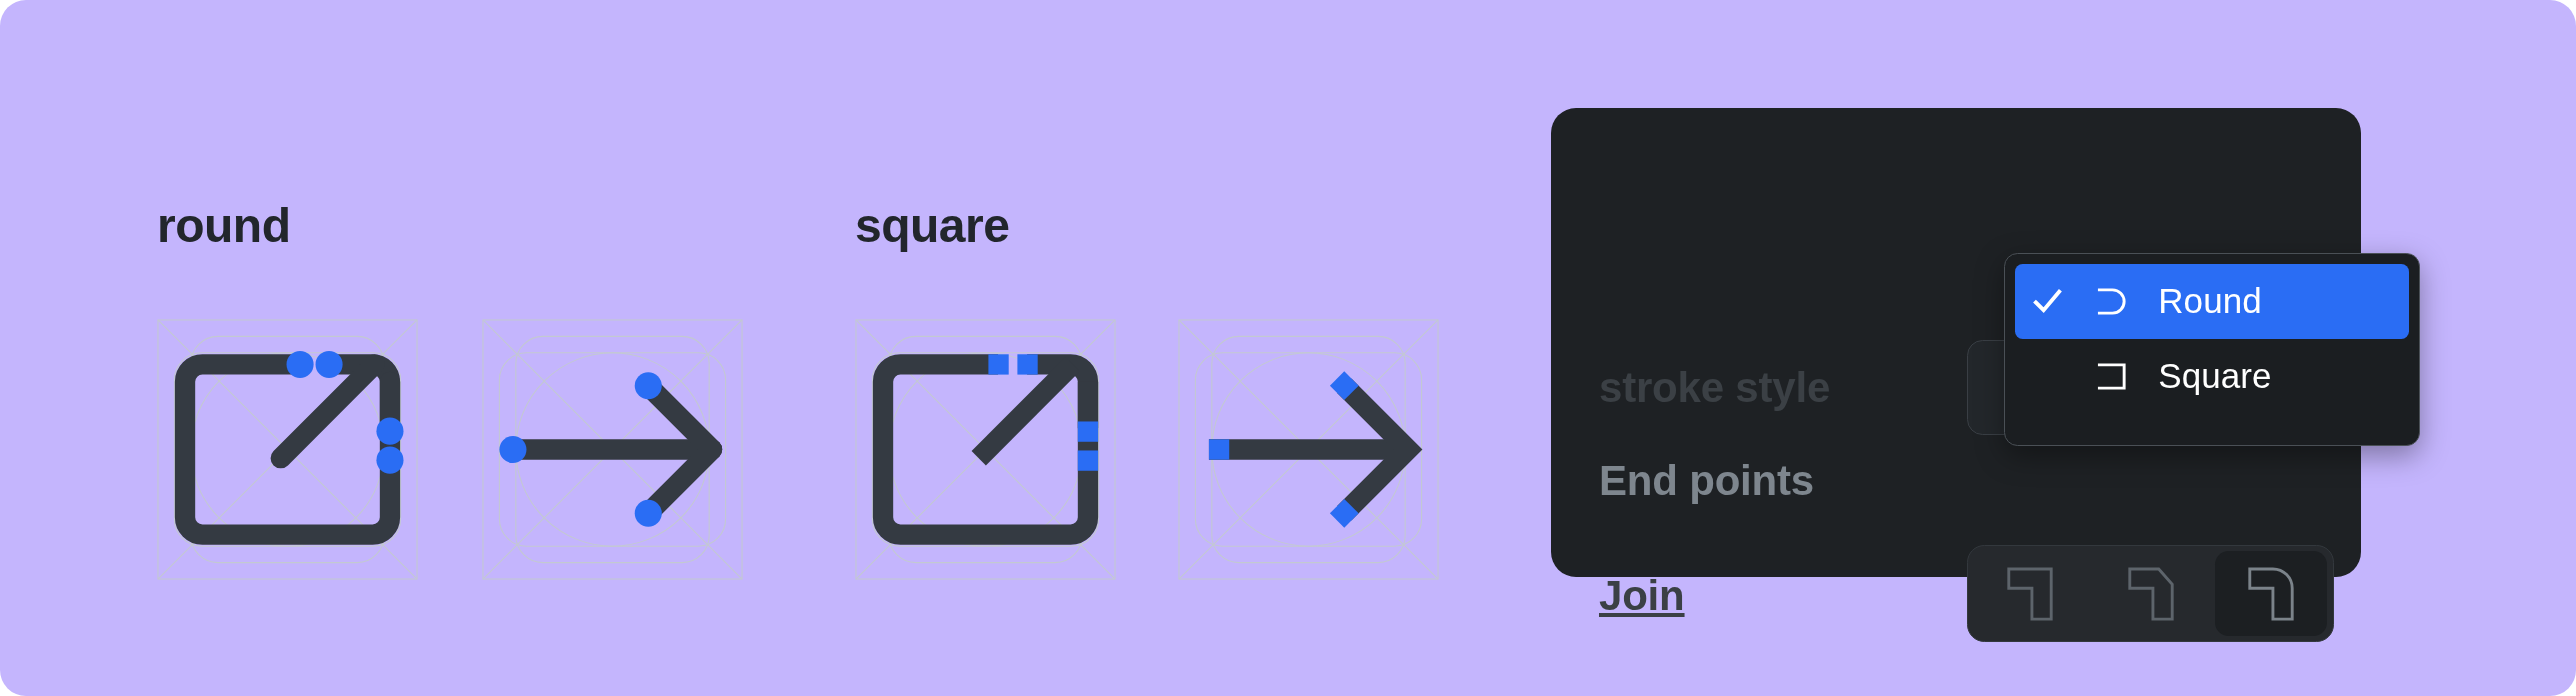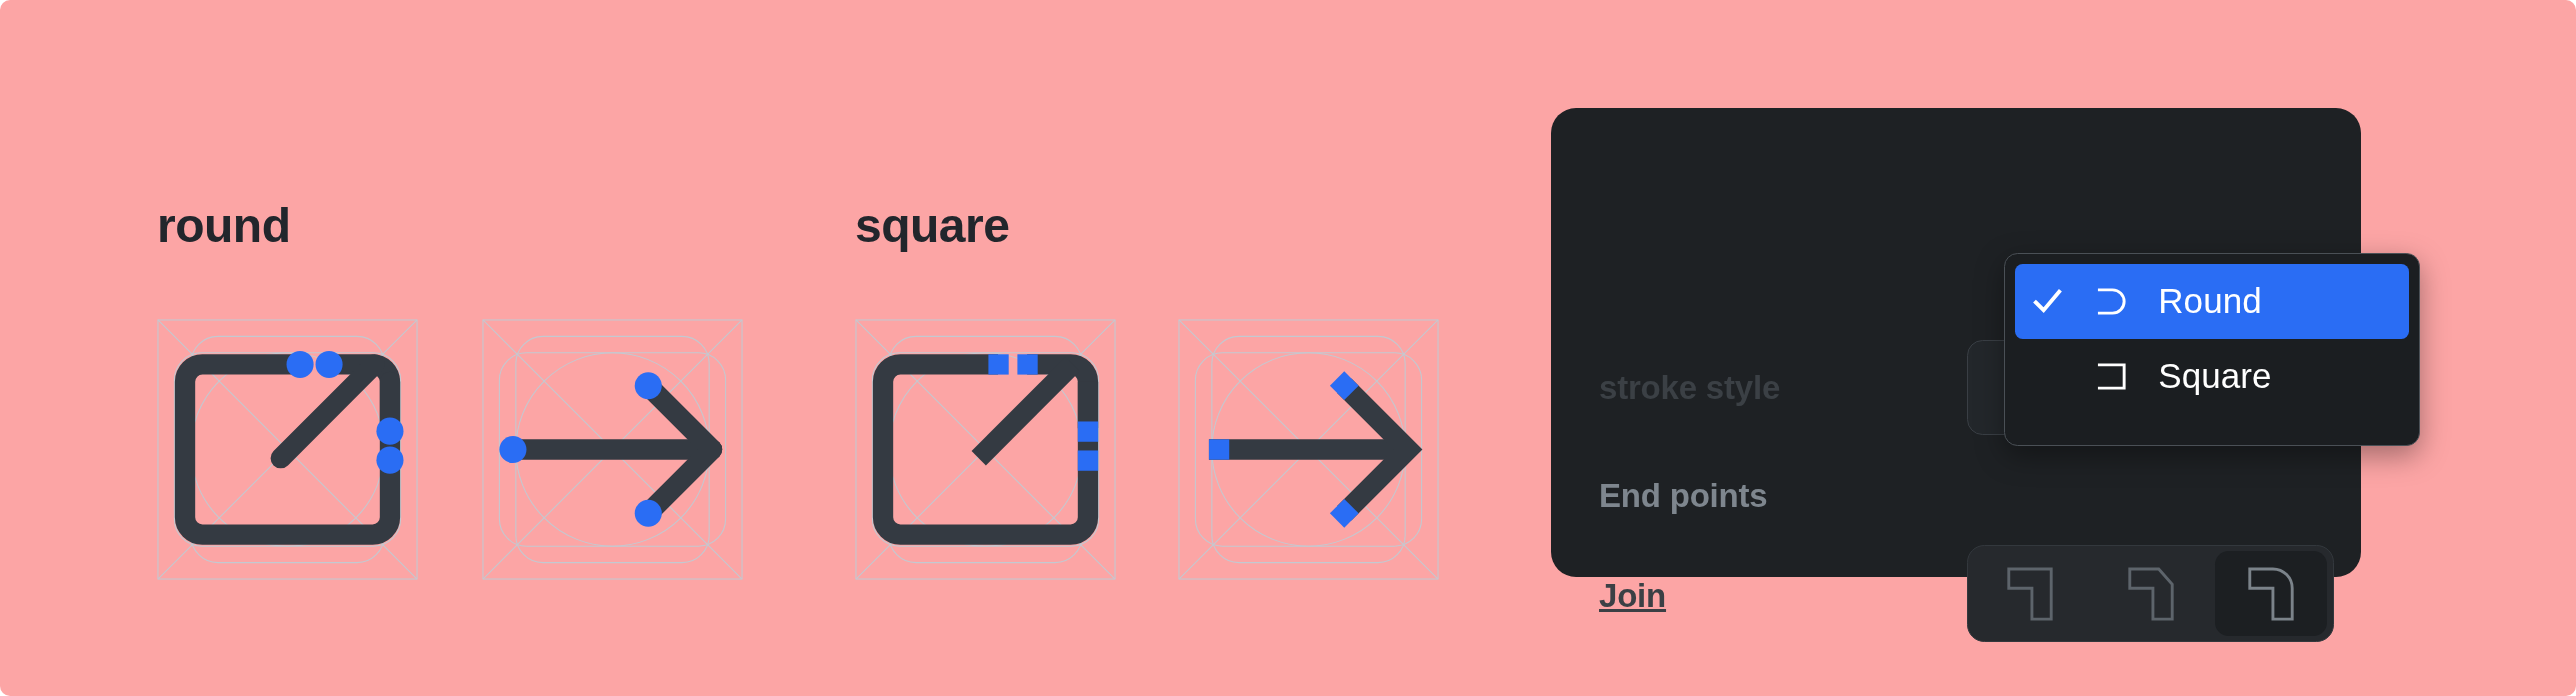--- a/index.html
+++ b/index.html
@@ -5,22 +5,22 @@
 <style>
   * { box-sizing: border-box; margin: 0; padding: 0; }
   html, body {
     width: 2576px; height: 696px;
     background: #ffffff;
     font-family: "Liberation Sans", sans-serif;
     overflow: hidden;
   }
   #canvas {
     position: absolute; inset: 0;
-    background: #fca5a5;
-    border-radius: 10px;
+    background: #c4b5fd;
+    border-radius: 26px;
     padding-left: 40px;
   }
 
   
   #demo { position: absolute; left: 0; top: 0; width: 1508px; height: 696px; }
 
   .group-label {
     position: absolute;
     font-size: 48px;
     font-weight: 700;
@@ -48,26 +48,26 @@
   }
   #panel-title {
     position: absolute; left: 48px; top: 160px;
     transform: translateY(-50%);
     font-size: 36px; font-weight: 700; color: #ffffff;
     letter-spacing: -0.2px; white-space: nowrap;
   }
 
   .row-label {
     position: absolute; left: 48px;
-    font-size: 33px; font-weight: 700;
+    font-size: 42px; font-weight: 700;
     letter-spacing: -0.2px; white-space: nowrap;
     transform: translateY(-50%);
   }
   #label-stroke-style { top: 280px; color: #3b4045; }
-  #label-end-points   { top: 388px; color: #7e868e; }
+  #label-end-points   { top: 373px; color: #7e868e; }
   #label-join         { top: 488px; color: #3b4045; text-decoration: underline; }
 
   
   .field-shell {
     position: absolute;
     border: 1.9px solid #3a3f45;
     border-radius: 15.5px;
     background: #23272b;
   }
   #field-stroke-style { left: 416px; top: 232px; width: 367px; height: 95px; }

